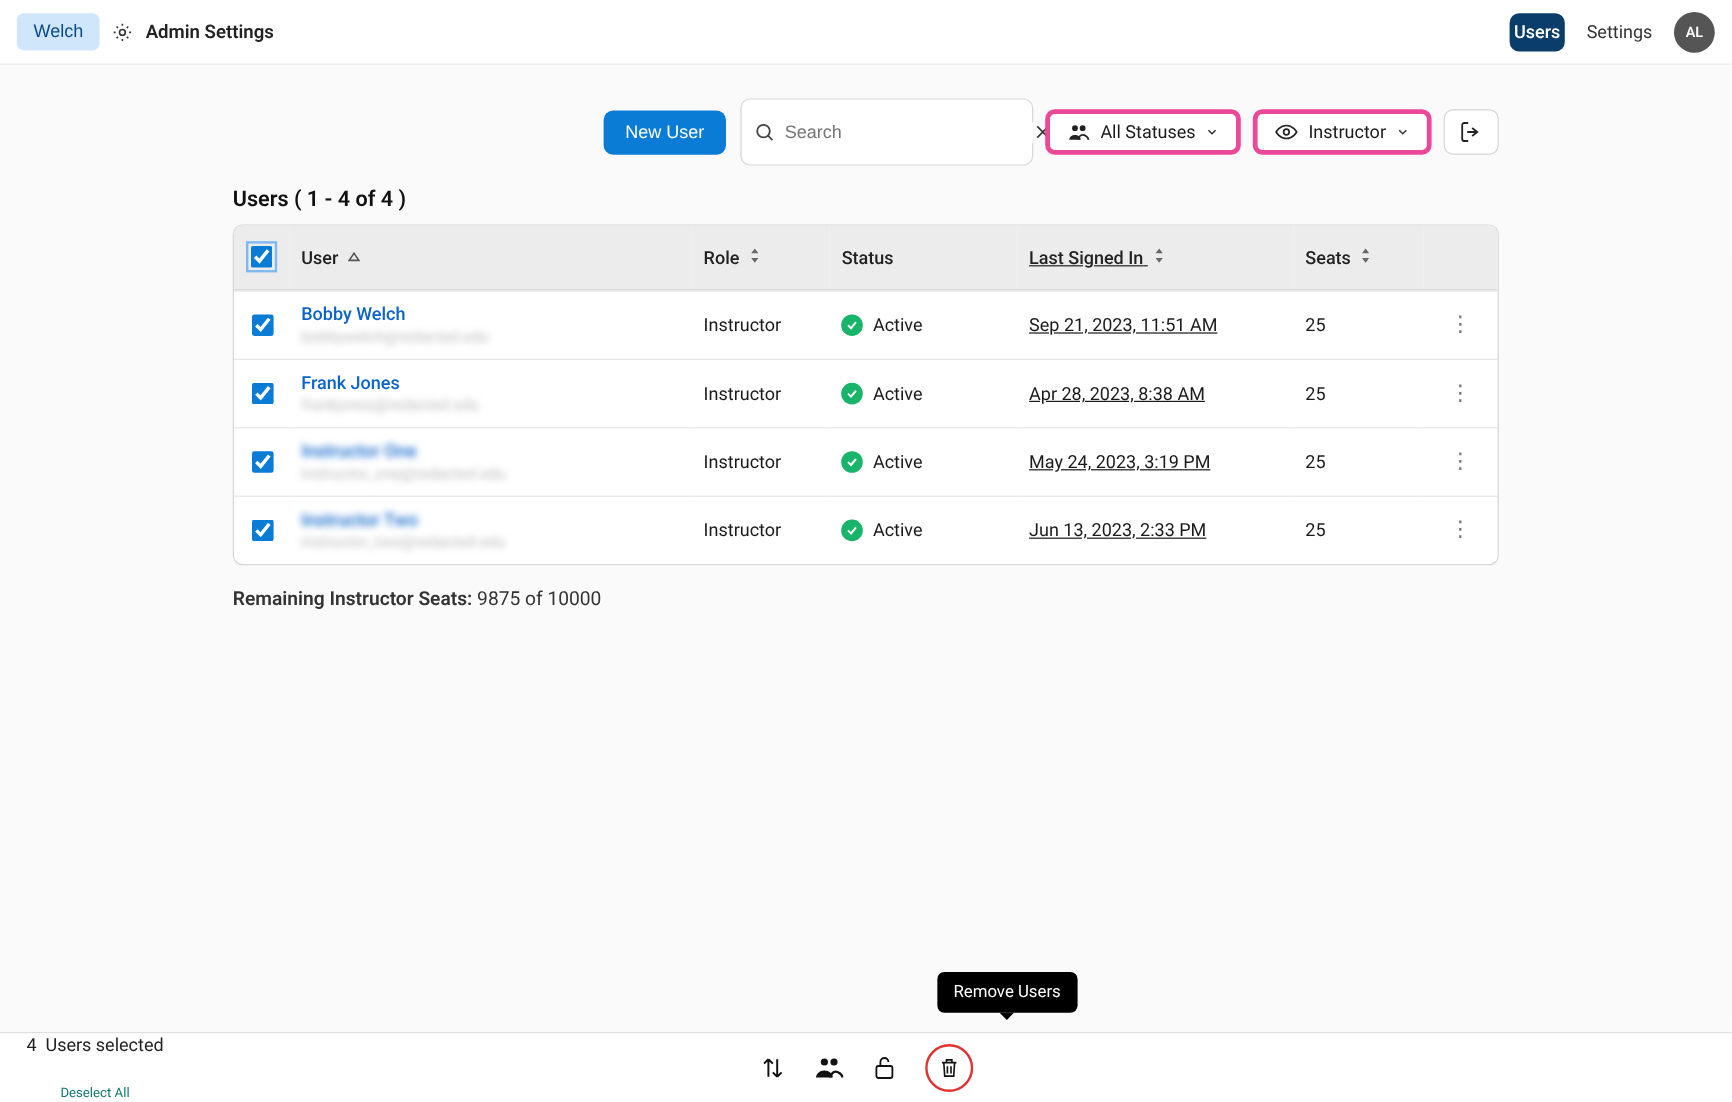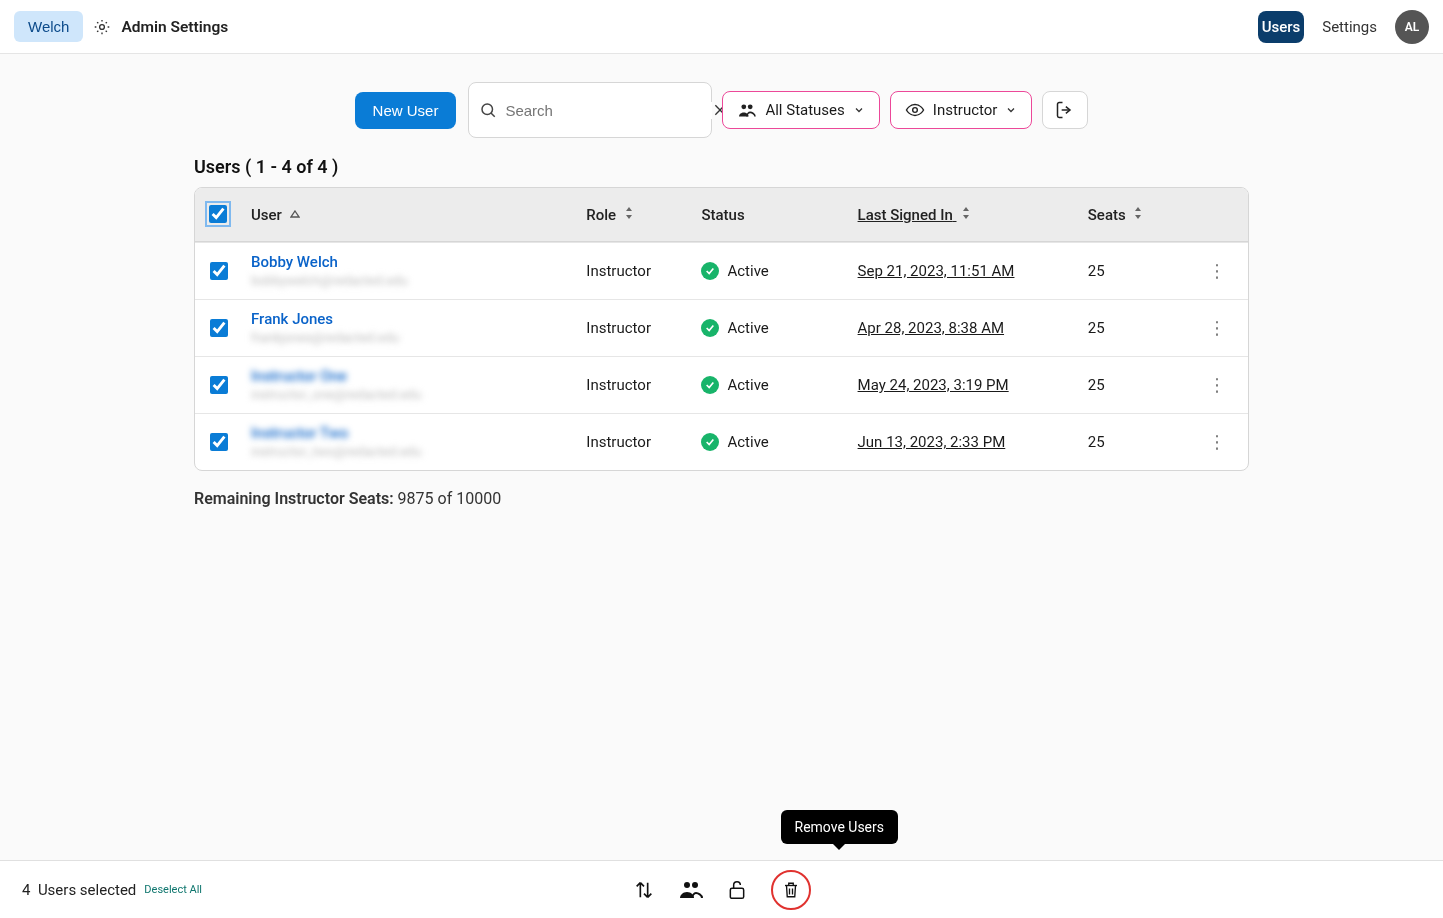--- a/index.html
+++ b/index.html
@@ -33,37 +33,37 @@
   .avatar {
     width:34px; height:34px; border-radius:50%; background:#555; color:#fff;
     display:flex; align-items:center; justify-content:center; font-size:12px; font-weight:600;
     cursor:pointer;
   }
 
   
   .main { background:#fafafa; min-height: calc(100vh - 54px - 58px); padding: 28px 0 40px; }
   .container { width:1055px; margin:0 auto; }
 
-  .toolbar { display:flex; justify-content:center; align-items:center; margin-bottom:18px; gap:12px; }
+  .toolbar { display:flex; justify-content:flex-end; align-items:center; margin-bottom:18px; gap:12px; }
   .new-user-btn {
     background:#0a7cd6; color:#fff; border:none; border-radius:8px;
     padding:10px 18px; font-size:15px; font-weight:500; cursor:pointer;
   }
   .toolbar-right { display:flex; align-items:center; gap:10px; }
 
   .search-wrap {
     display:flex; align-items:center; border:1px solid #d6d6d6; border-radius:8px;
     background:#fff; height:56px; width:244px; padding:0 10px;
   }
   .search-wrap input {
     flex:1; border:none; outline:none; font-size:15px; padding:0 8px;
   }
   .icon-btn { display:inline-flex; align-items:center; justify-content:center; cursor:pointer; }
   .filter-btn {
-    display:flex; align-items:center; gap:8px; border:1px solid #ec4899; border-radius:8px;
+    display:flex; align-items:center; gap:8px; border:4px solid #ec4899; border-radius:8px;
     background:#fff; height:38px; padding:0 14px; font-size:15px; cursor:pointer;
   }
   .export-btn {
     display:flex; align-items:center; justify-content:center; border:1px solid #d6d6d6;
     border-radius:8px; background:#fff; height:38px; width:46px; cursor:pointer;
   }
 
   .list-title { font-size:18px; font-weight:600; color:#111; margin-bottom:10px; }
 
   
@@ -103,21 +103,21 @@
   .kebab { color:#777; cursor:pointer; font-size:18px; line-height:1; }
 
   .remaining { font-size:16px; color:#333; margin-top:18px; }
   .remaining strong { font-weight:600; }
 
   
   .selection-bar {
     position:fixed; bottom:0; left:0; right:0; height:58px; background:#fff;
     border-top:1px solid #e0e0e0; display:flex; align-items:center; padding:0 22px;
   }
-  .sel-left { display:flex; align-items:center; gap:8px; }
+  .sel-left { display:flex; align-items:center; gap:24px;flex-direction:column; }
   .sel-count { font-size:15px; color:#222; }
   .deselect { color:#0f766e; cursor:pointer; font-size:11px; }
   .sel-actions { position:absolute; left:50%; transform:translateX(-50%); display:flex; align-items:center; gap:24px; }
   .action-ic { cursor:pointer; display:inline-flex; }
   .trash-ring {
     width:40px; height:40px; border:2px solid #e0322f; border-radius:50%;
     display:flex; align-items:center; justify-content:center; cursor:pointer;
   }
 
   

